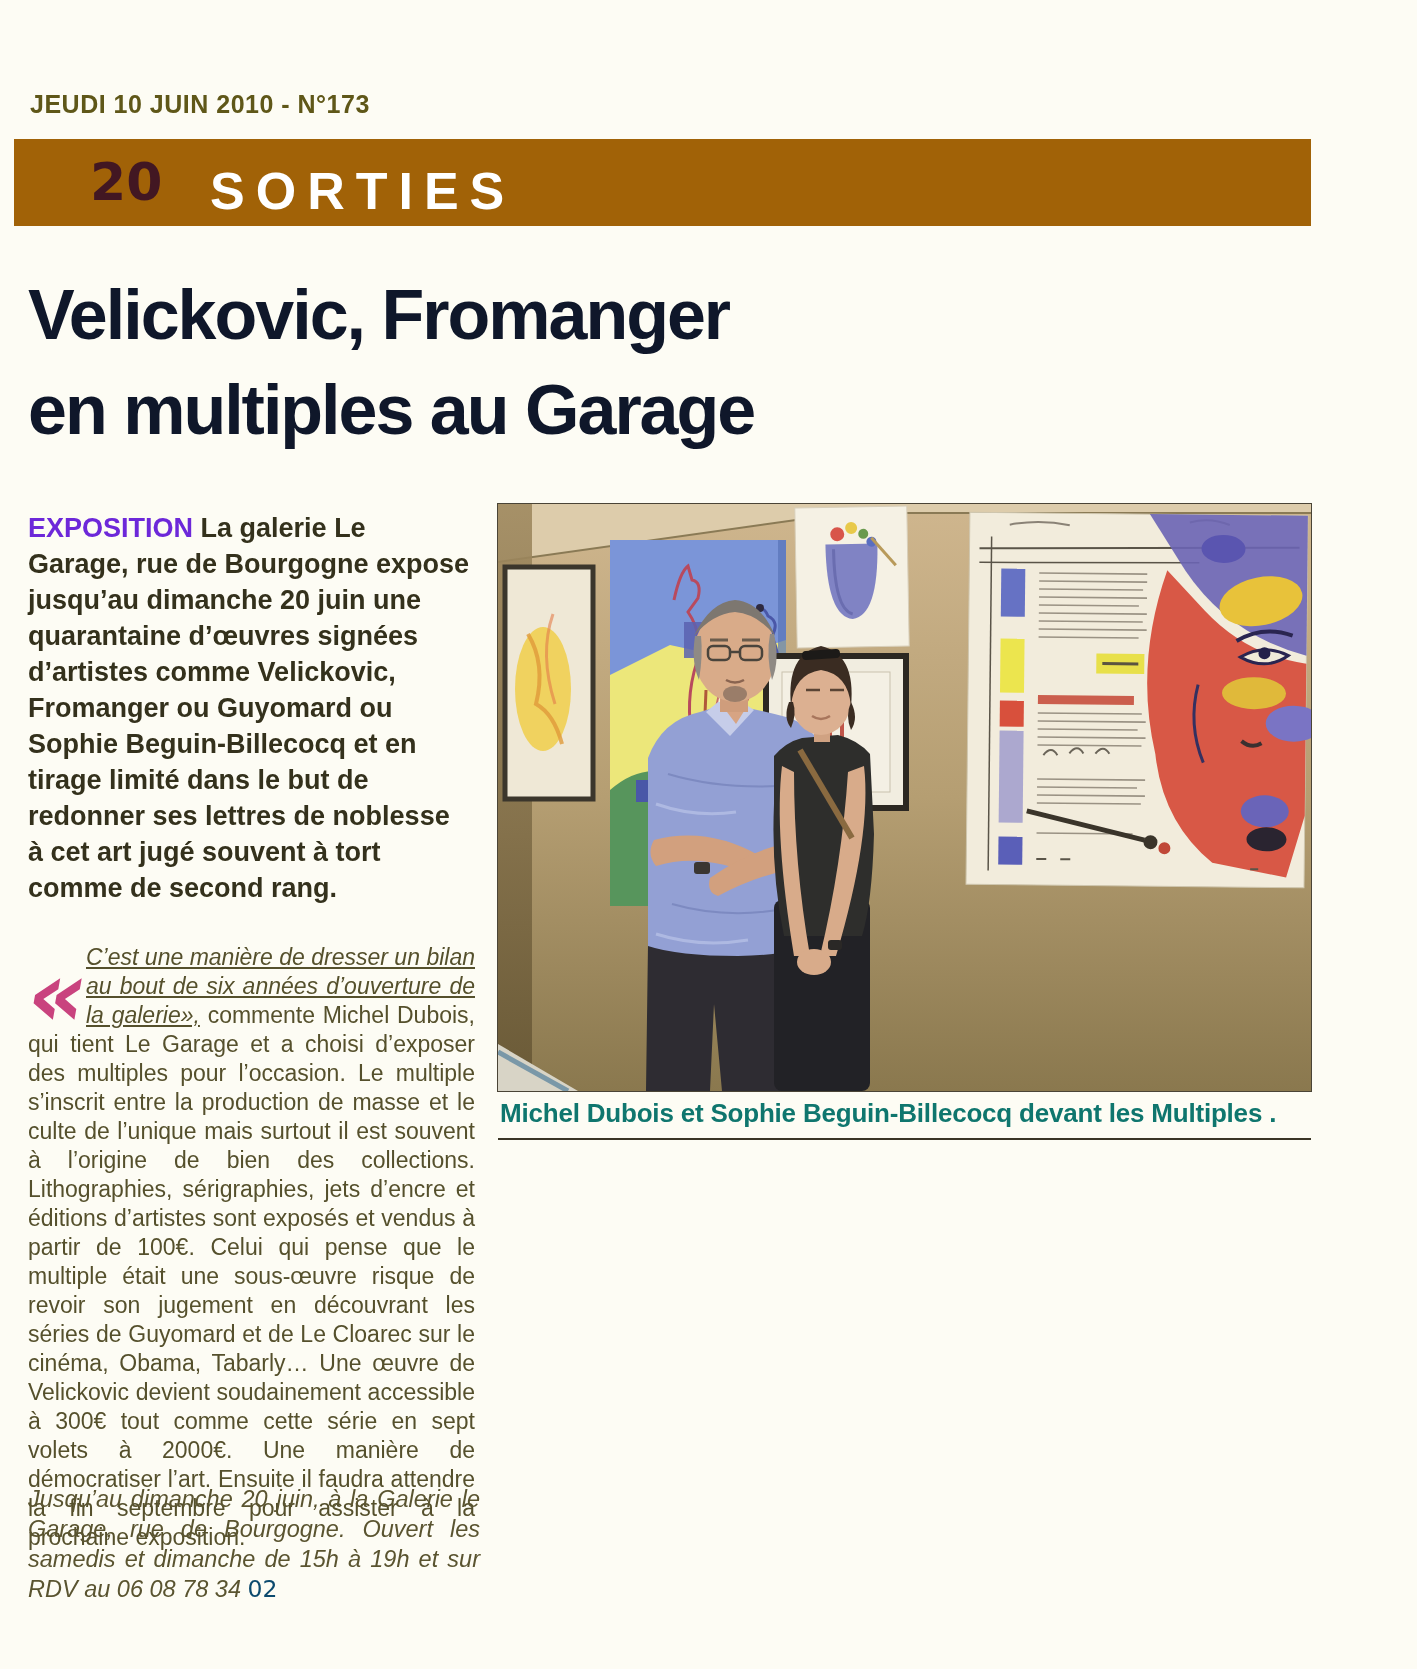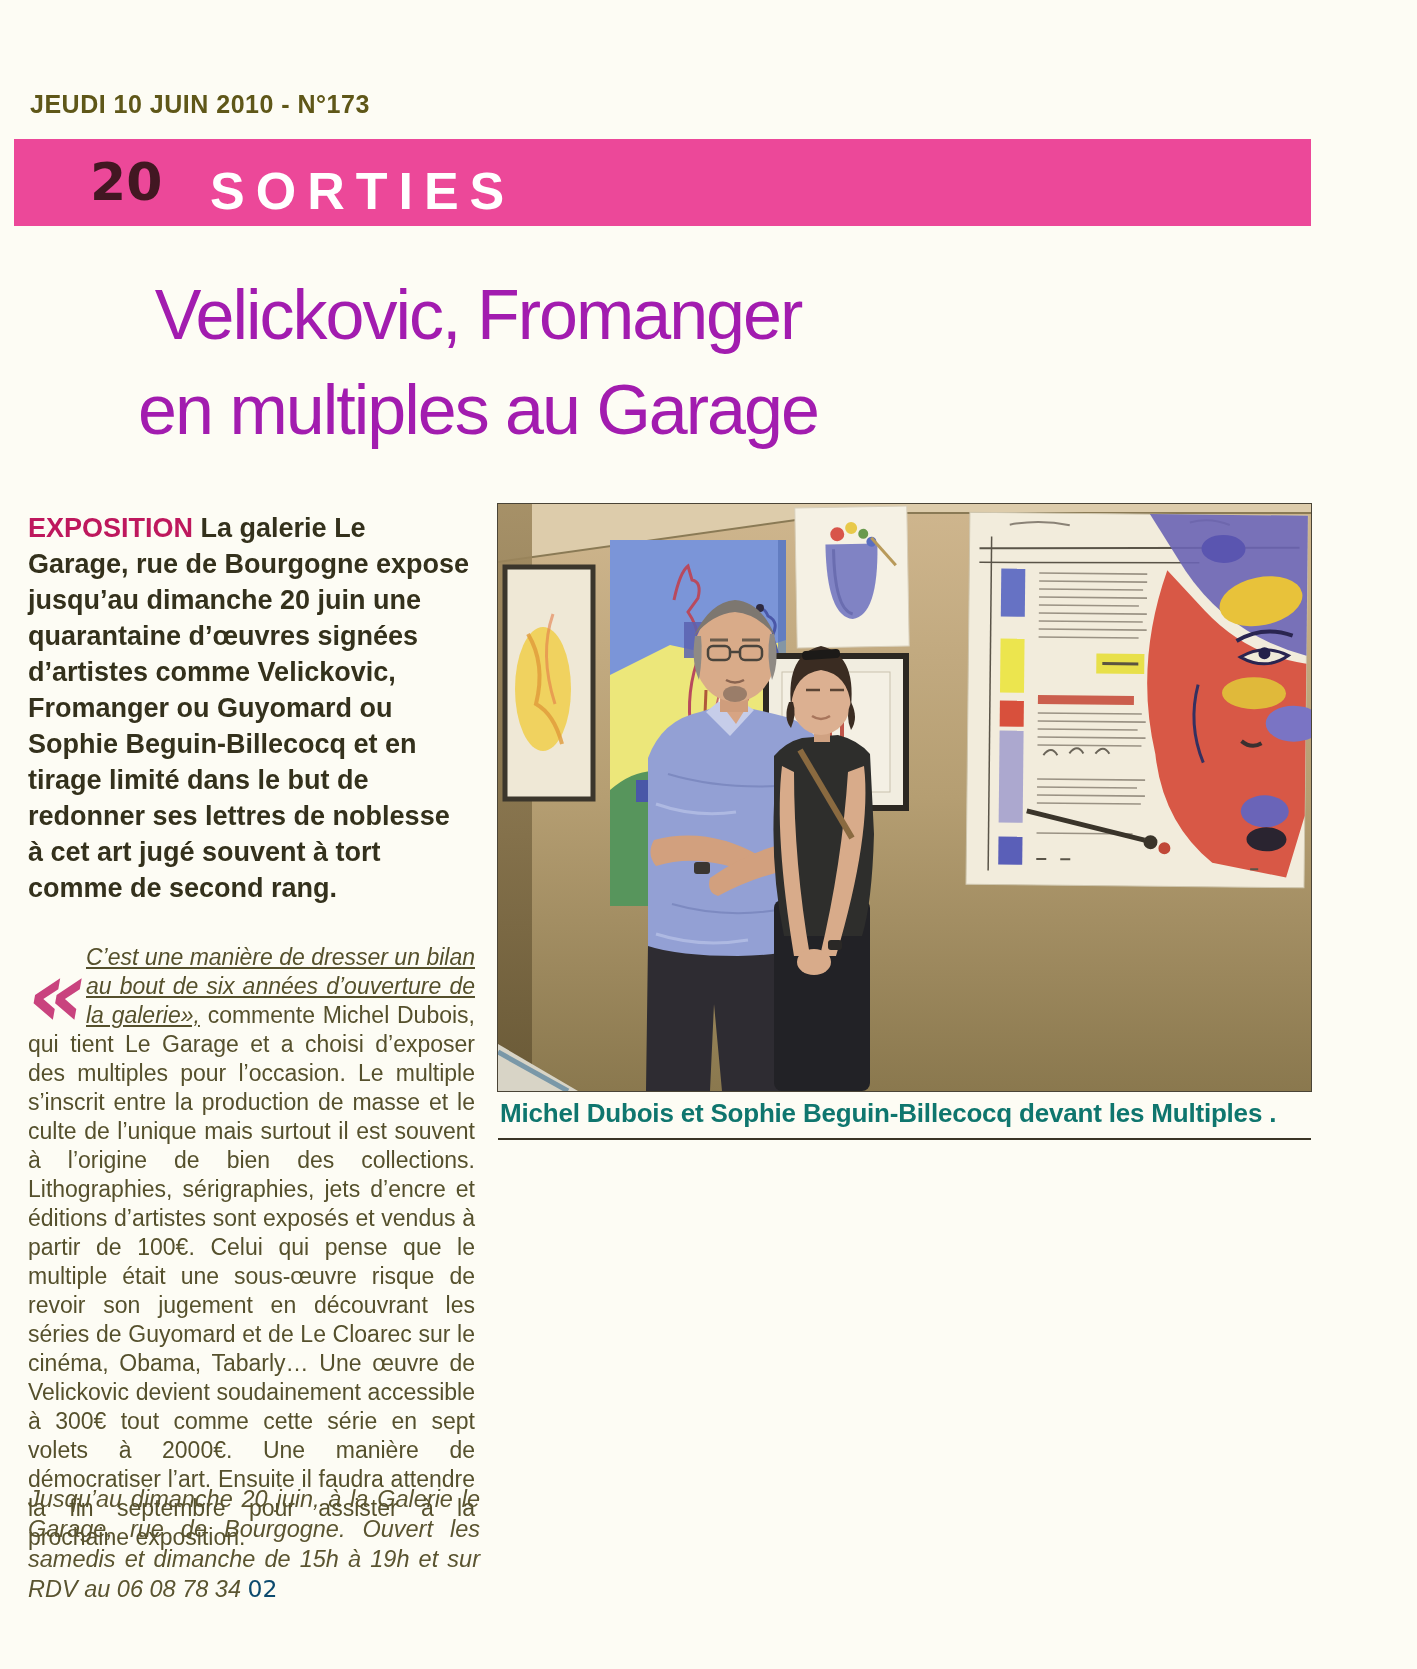--- a/index.html
+++ b/index.html
@@ -12,44 +12,44 @@
     font-family:"Liberation Sans",sans-serif;
   }
   
   .date-line{
     position:absolute;left:30px;top:90px;
     font-size:25px;font-weight:700;letter-spacing:.5px;
     color:#5f5718;
   }
   .section-banner{
     position:absolute;left:14px;top:139px;width:1297px;height:87px;
-    background:#ec4899;
+    background:#a16207;
   }
   .section-banner .page-num{
     position:absolute;left:76px;top:0;line-height:87px;
     font-size:52px;font-weight:700;color:#421722;
     font-family:"DejaVu Sans",sans-serif;
   }
   .section-banner .section-label{
     position:absolute;left:196px;top:8px;line-height:89px;
     font-size:52px;font-weight:700;color:#ffffff;letter-spacing:11px;
   }
   
   .headline{
     position:absolute;left:28px;top:268px;width:900px;
-    font-size:70px;line-height:95px;font-weight:400;
-    letter-spacing:-2px;color:#a21caf;text-align:center;
+    font-size:70px;line-height:95px;font-weight:700;
+    letter-spacing:-2px;color:#0f172a;
   }
   
   .lead{
     position:absolute;left:28px;top:483px;width:442px;
     font-size:27px;line-height:36px;font-weight:700;
     color:#34311c;
   }
-  .lead .kicker{color:#be185d;}
+  .lead .kicker{color:#6d28d9;}
   
   .body-col{
     position:absolute;left:28px;top:943px;width:447px;
     font-size:23px;line-height:29px;text-align:justify;
     color:#55502c;
   }
   .quote-float{
     float:left;width:58px;height:87px;
     display:flex;align-items:flex-end;justify-content:flex-start;
   }

